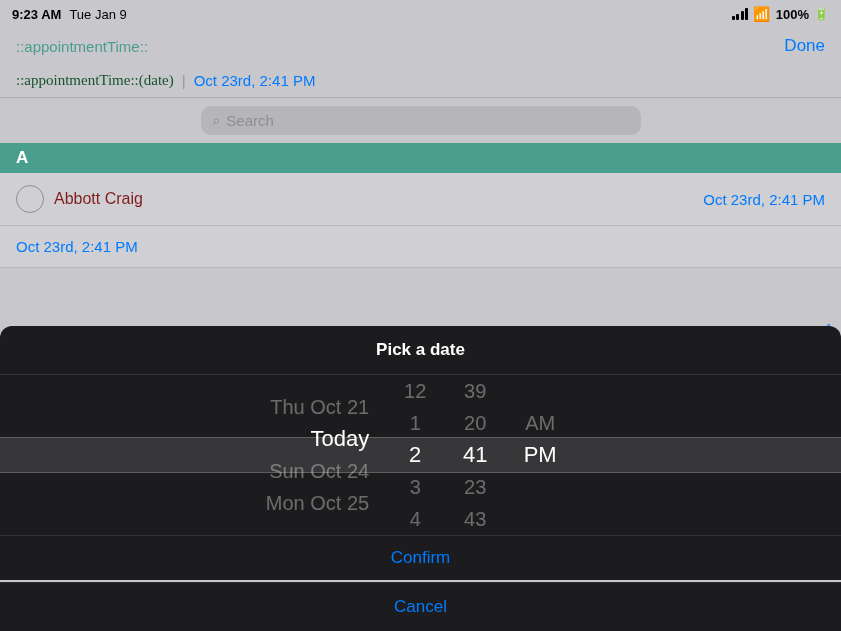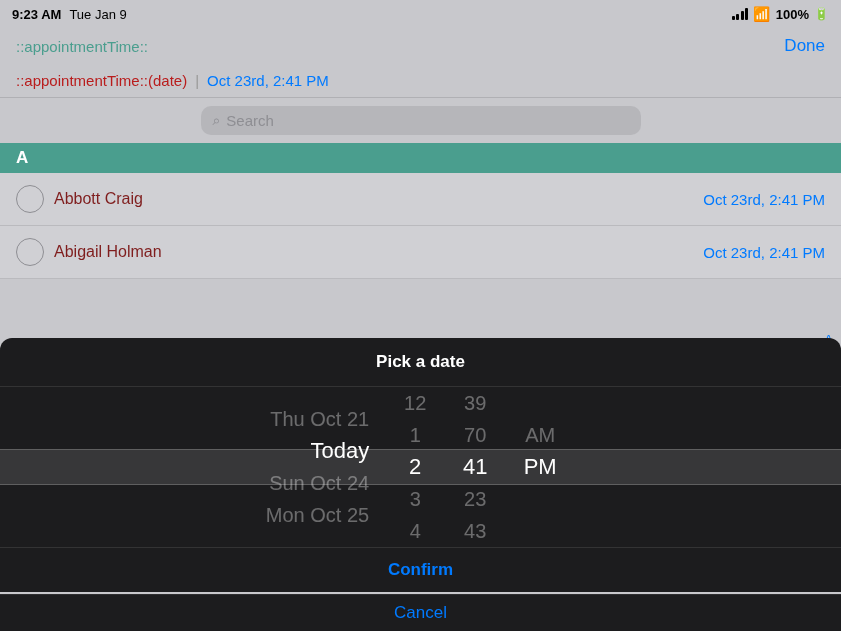--- a/index.html
+++ b/index.html
@@ -61,23 +61,24 @@
 
     
     .subtitle-bar {
       display: flex;
       align-items: center;
       padding: 8px 16px;
       background: #c8c8cc;
       border-bottom: 1px solid #b0b0b4;
     }
     .subtitle-text {
-      color: #b91c1c;
-      font-size: 15px;
-      font-weight: 400;
+      color: #14532d;
+      font-size: 15px;
+      font-weight: 400;
+      font-family: Liberation Serif, serif;
     }
     .subtitle-divider {
       color: #999;
       margin: 0 8px;
       font-size: 15px;
     }
     .subtitle-date {
       color: #007aff;
       font-size: 15px;
     }
@@ -266,30 +267,30 @@
       display: flex;
       justify-content: center;
       align-items: center;
       padding: 12px;
       border-top: 1px solid rgba(255,255,255,0.1);
       cursor: pointer;
     }
     .confirm-label {
       color: #007aff;
       font-size: 17px;
-      font-weight: 700;
+      font-weight: 400;
     }
 
     
     .cancel-button-bar {
       background: #1c1c1e;
       display: flex;
       justify-content: center;
       align-items: center;
-      padding: 8px;
+      padding: 14px;
       border-top: 1px solid rgba(255,255,255,0.08);
       cursor: pointer;
       margin-top: 2px;
     }
     .cancel-label {
       color: #007aff;
       font-size: 17px;
       font-weight: 400;
     }
 
@@ -350,24 +351,20 @@
 
 <div class="list-container">
   <div class="list-item">
     <div class="list-item-left">
       <div class="avatar-circle"></div>
       <span class="person-name">Abbott Craig</span>
     </div>
     <span class="person-date">Oct 23rd, 2:41 PM</span>
   </div>
   <div class="list-item">
-    <div class="list-item-left">
-      <div class="avatar-circle"></div>
-      <span class="person-name">Abigail Holman</span>
-    </div>
     <span class="person-date">Oct 23rd, 2:41 PM</span>
   </div>
 </div>
 
 <div class="grey-area">
   <span class="grey-area-letter">A</span>
 </div>
 
 <div class="modal-overlay">
   <div class="date-picker-modal">
@@ -395,21 +392,21 @@
           <div class="picker-item center">1</div>
           <div class="picker-item selected center">2</div>
           <div class="picker-item center">3</div>
           <div class="picker-item center">4</div>
 
         </div>
 
         <div class="picker-column narrow">
 
           <div class="picker-item center">39</div>
-          <div class="picker-item center">70</div>
+          <div class="picker-item center">20</div>
           <div class="picker-item selected center">41</div>
           <div class="picker-item center">23</div>
           <div class="picker-item center">43</div>
 
         </div>
 
         <div class="picker-column ampm">
 
           <div class="picker-item center"></div>
           <div class="picker-item center">AM</div>

